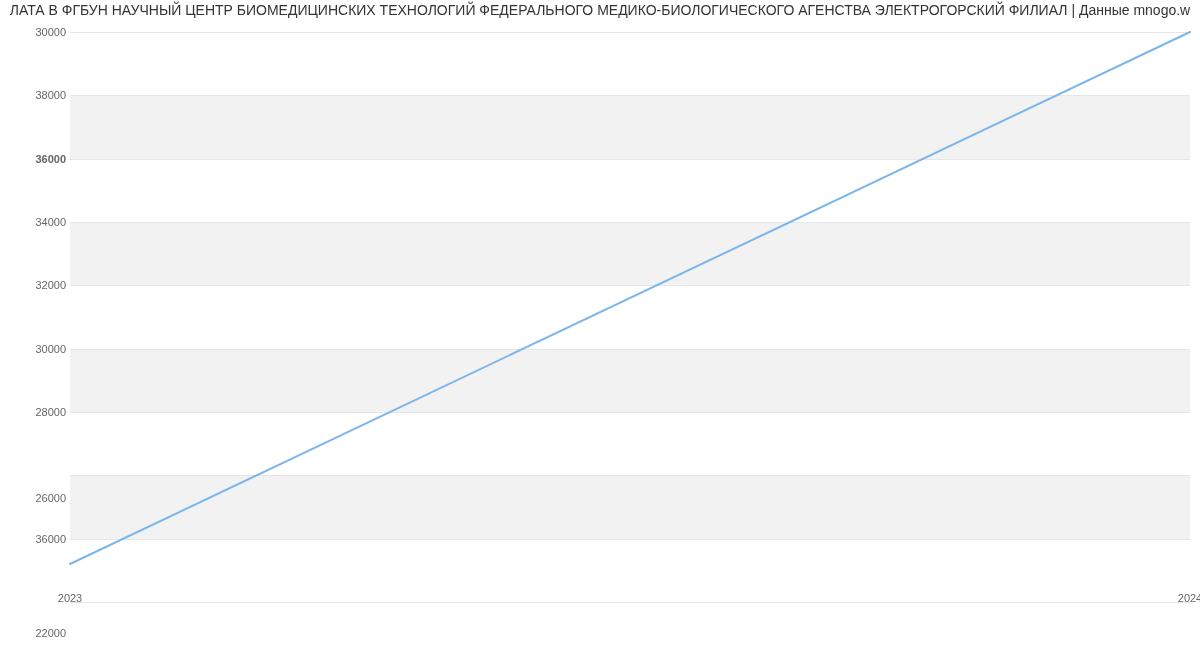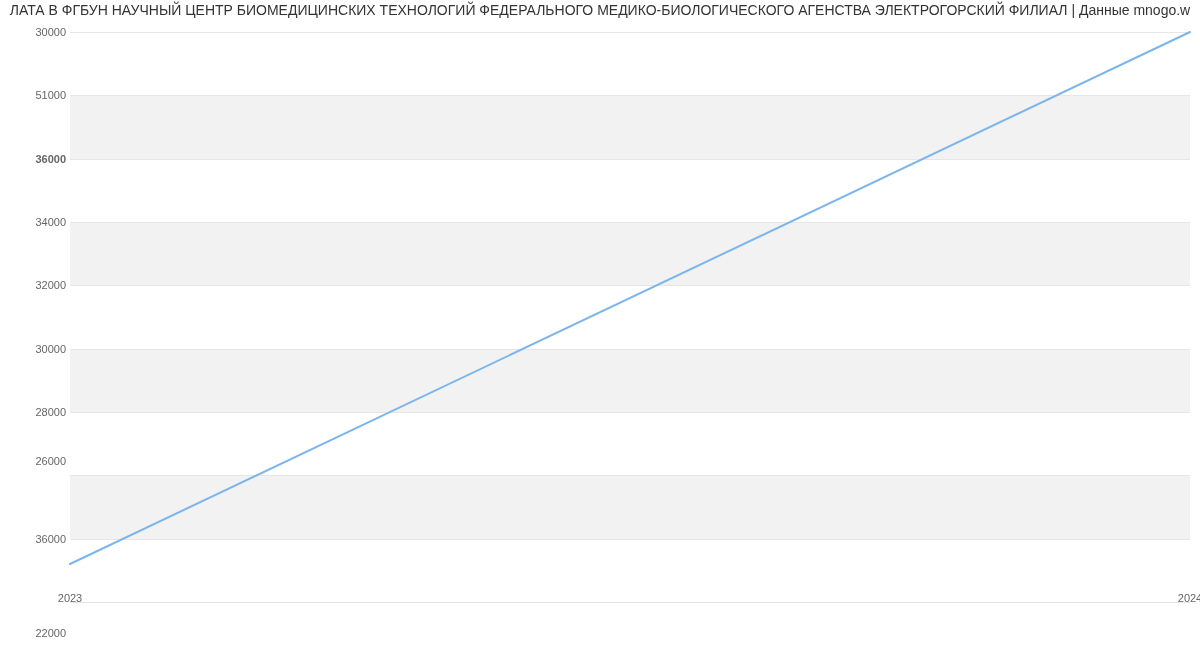--- a/index.html
+++ b/index.html
@@ -101,23 +101,23 @@
       <div class="gridline" style="top: 126.667px;"></div>
       <div class="gridline" style="top: 63.3333px;"></div>
       <div class="gridline" style="top: 0px;"></div>
       <svg class="line-layer" preserveAspectRatio="none" viewBox="0 0 1120 570">
       <path class="series-line" d="M0 532 L1120 0 "></path>
     </svg>
   </div>
 
 <div class="y-tick" style="top: 633px;">22000</div>
     <div class="y-tick" style="top: 538.667px;">36000</div>
-    <div class="y-tick" style="top: 461px; text-align: right;">26000</div>
+    <div class="y-tick" style="top: 498px; text-align: right;">26000</div>
     <div class="y-tick" style="top: 412px;">28000</div>
     <div class="y-tick" style="top: 348.667px;">30000</div>
     <div class="y-tick" style="top: 285.333px;">32000</div>
     <div class="y-tick" style="top: 222px;">34000</div>
     <div class="y-tick" style="top: 158.667px; font-weight: bold;">36000</div>
-    <div class="y-tick" style="top: 95.3333px;">51000</div>
+    <div class="y-tick" style="top: 95.3333px;">38000</div>
     <div class="y-tick" style="top: 32px;">30000</div>
     <div class="x-tick" style="left: 70px;">2023</div>
     <div class="x-tick" style="left: 1190px;">2024</div>
   </div>
 
 </body></html>

